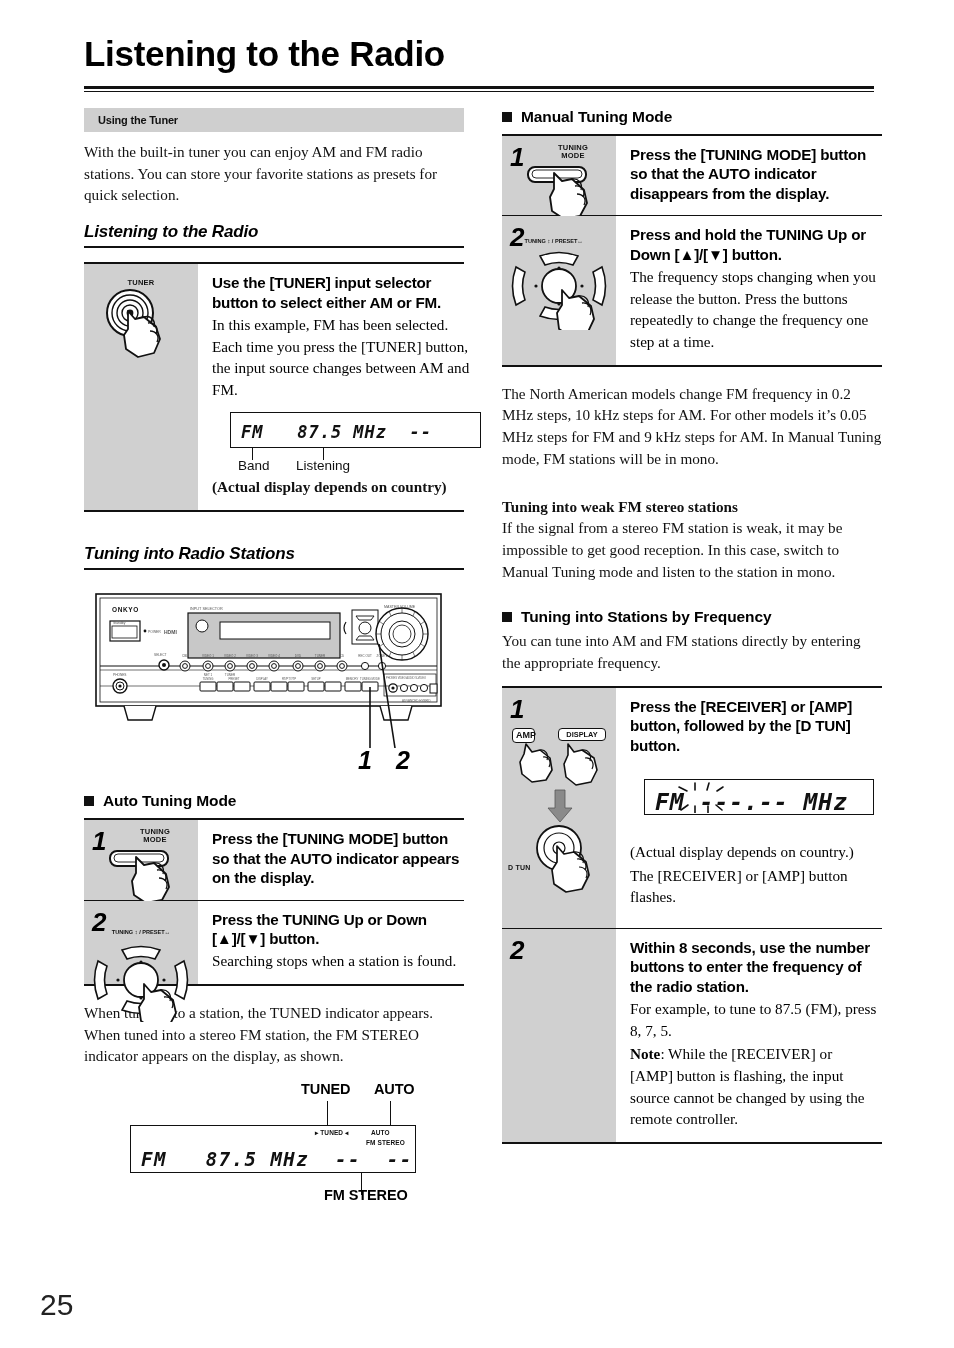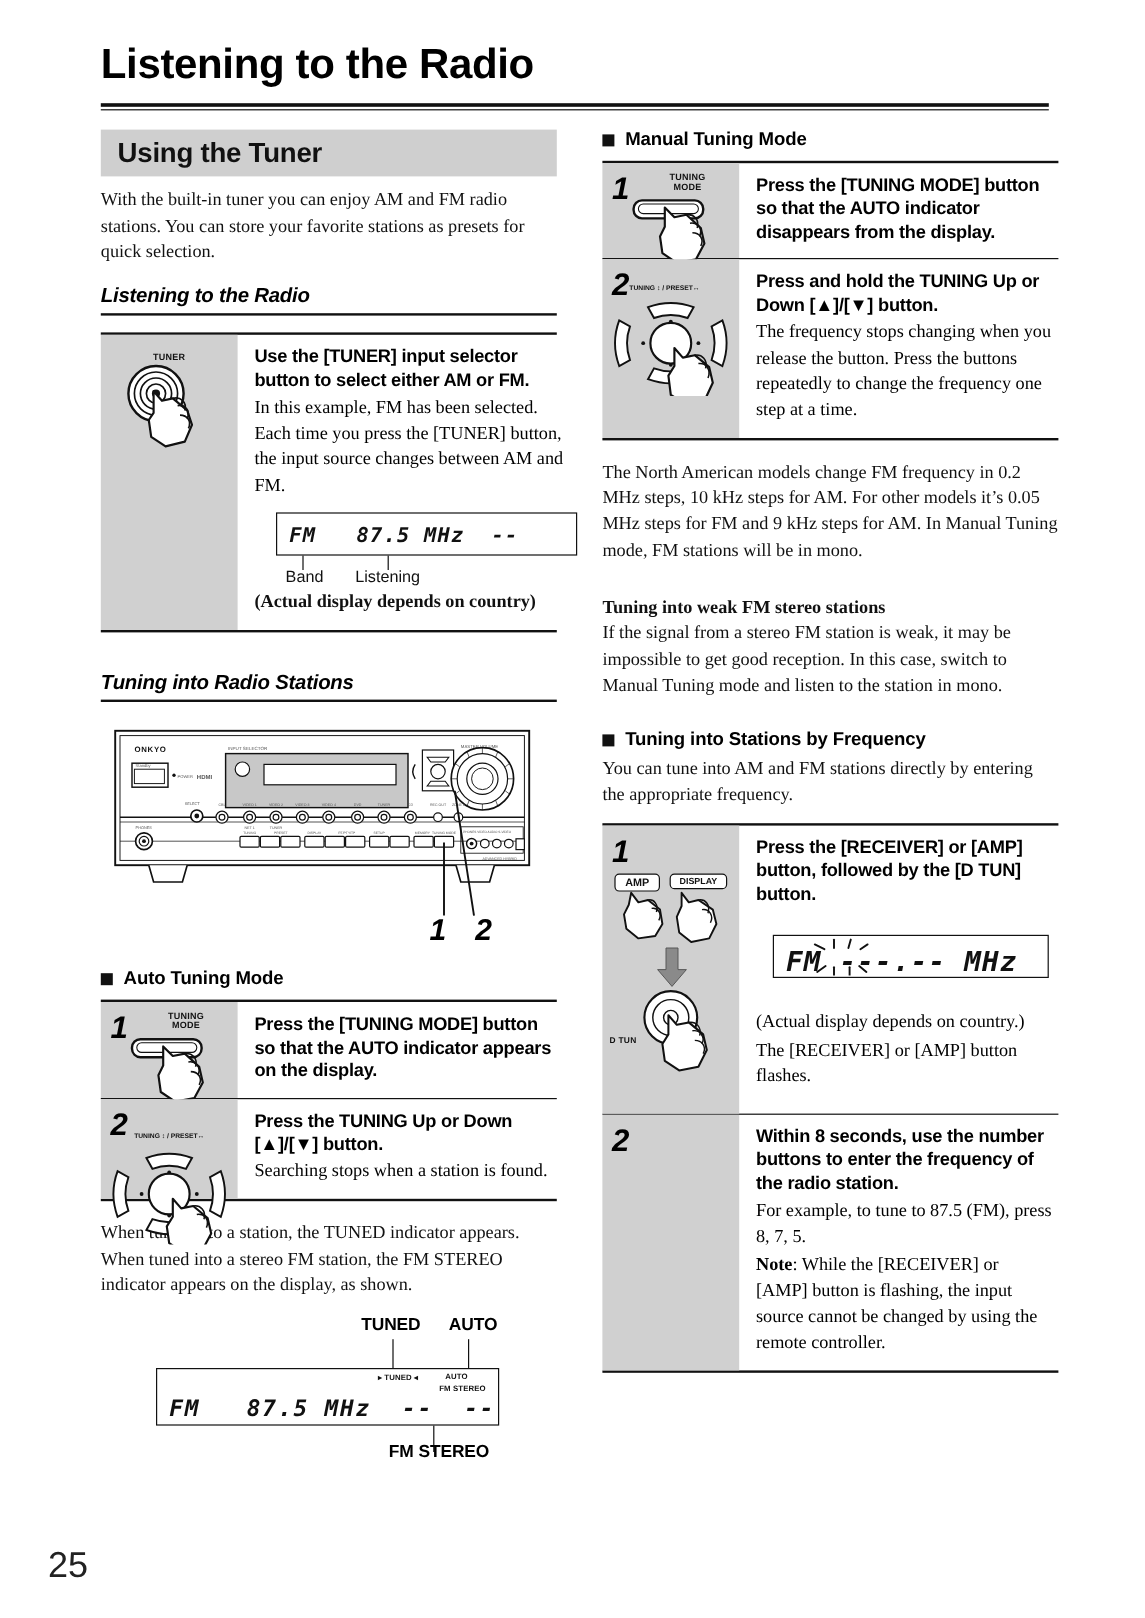--- a/index.html
+++ b/index.html
@@ -27,21 +27,21 @@
   }
 
   
   .col-left  { position:absolute; left:84px;  top:108px; width:380px; }
   .col-right { position:absolute; left:502px; top:108px; width:380px; }
 
   
   .bar-head {
     background:#cfcfcf;
     font-family:"Liberation Sans", sans-serif;
-    font-weight:bold; font-size:23px;
+    font-weight:bold; font-size:11px;
     padding:6px 0 6px 14px;
     color:#111;
     letter-spacing:-0.2px;
   }
 
   
   .body-text {
     font-family:"Liberation Serif", serif;
     font-size:15.2px; line-height:1.43; text-align:left;
     color:#111;
@@ -498,21 +498,21 @@
     </div>
     <div class="body-text" style="margin-top:4px;">You can tune into AM and FM stations directly by entering the appropriate frequency.</div>
 
     <div class="steps" style="margin-top:12px;">
 
       <div class="step-row">
         <div class="step-left" style="padding-bottom:18px;">
           <div class="step-num">1</div>
           <div style="position:relative; width:114px; height:186px; margin-top:2px;">
 
-            <div class="pill" style="position:absolute; left:10px; top:4px; width:38px; font-size:9px;">AMP</div>
+            <div class="pill" style="position:absolute; left:10px; top:4px; width:23px; font-size:9px;">AMP</div>
             <div class="pill" style="position:absolute; left:56px; top:4px; width:48px; font-size:7.4px;">DISPLAY</div>
             <svg width="114" height="186" viewBox="0 0 114 186" style="position:absolute; left:0; top:0;">
 
               <path d="M24 20 L30 28 L38 26 L48 34 L50 46 L44 56 L30 58 L20 50 L18 38 L22 30 Z" fill="#ffffff" stroke="#111" stroke-width="1.6" stroke-linejoin="round"></path>
               <path d="M38 26 C43 25 47 30 45 36" fill="none" stroke="#111" stroke-width="1.2"></path>
               <path d="M41 33 C46 32 50 37 47 43" fill="none" stroke="#111" stroke-width="1.2"></path>
 
               <path d="M66 20 L72 28 L80 26 L92 34 L95 46 L89 58 L74 61 L64 53 L62 40 L66 31 Z" fill="#ffffff" stroke="#111" stroke-width="1.6" stroke-linejoin="round"></path>
               <path d="M80 26 C86 25 90 30 88 37" fill="none" stroke="#111" stroke-width="1.2"></path>
               <path d="M83 34 C89 33 93 39 90 45" fill="none" stroke="#111" stroke-width="1.2"></path>

